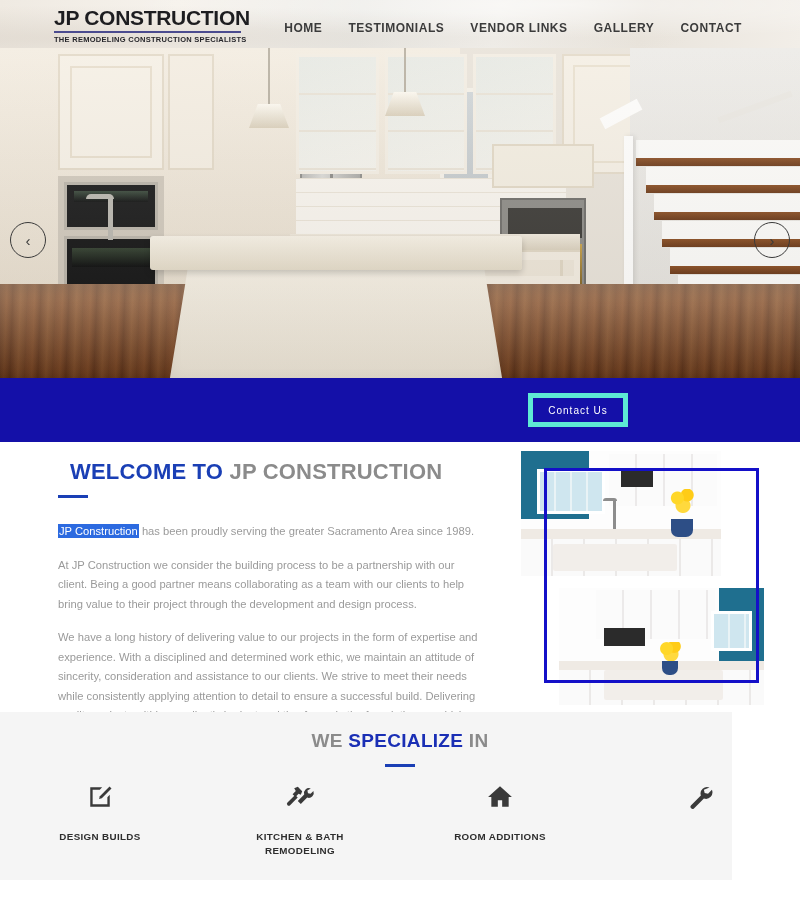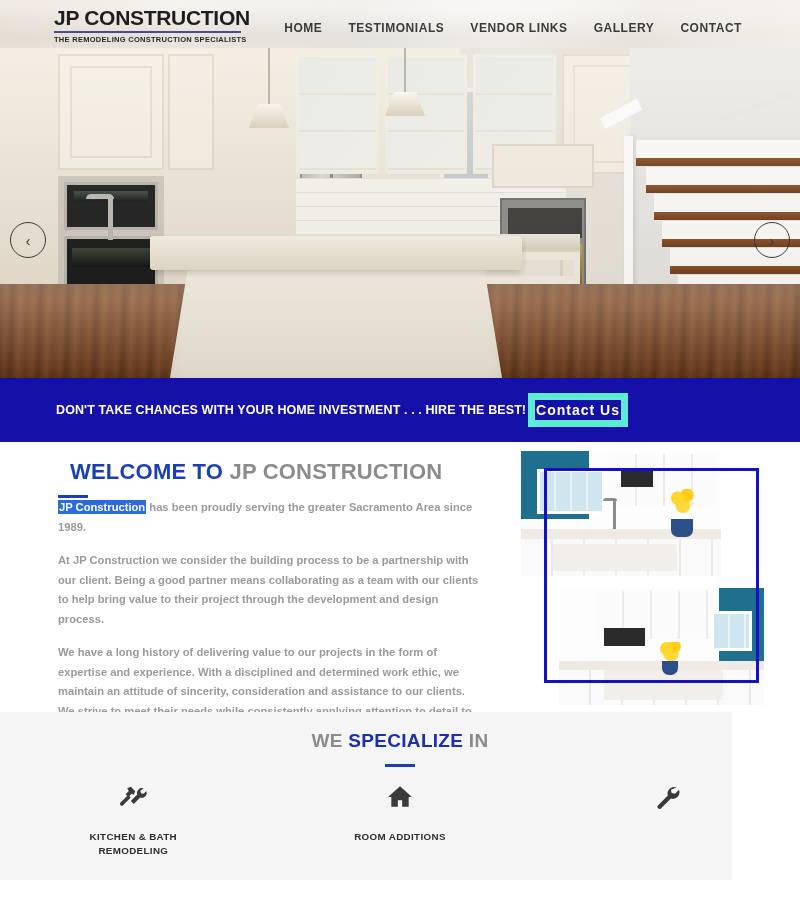--- a/index.html
+++ b/index.html
@@ -141,36 +141,36 @@
     position: absolute; top: 378px; left: 0;
     width: 800px; height: 64px; background: #1410a8;
   }
   .cta-text {
     position: absolute; left: 56px; top: 50%; transform: translateY(-50%);
     color: #ffffff; font-size: 12.5px; font-weight: bold; letter-spacing: 0.1px;
     white-space: nowrap;
   }
   .cta-btn {
     position: absolute; right: 172px; top: 50%; transform: translateY(-50%);
-    width: 100px; height: 34px; border: 7px solid #5eead4;
-    color: #ffffff; font-size: 14px; font-weight: bold; letter-spacing: 1px;
+    width: 100px; height: 34px; border: 5px solid #5eead4;
+    color: #ffffff; font-size: 10px; font-weight: normal; letter-spacing: 1px;
     display: flex; align-items: center; justify-content: center; cursor: pointer;
     background: transparent;
   }
 
   
   .welcome { position: absolute; top: 442px; left: 0; width: 800px; height: 270px; background: #fff; }
   .w-head {
     position: absolute; left: 58px; top: 17px;
     font-size: 22px; font-weight: bold; letter-spacing: 0.2px; white-space: nowrap;
   }
   .w-head .b { color: #1a3fb5; margin-left: 12px; }
   .w-head .g { color: #8b8b8b; }
   .w-rule { position: absolute; left: 58px; top: 53px; width: 30px; height: 3px; background: #1a3fb5; }
-  .w-body { position: absolute; left: 58px; top: 56px; width: 425px; font-weight: bold; }
+  .w-body { position: absolute; left: 58px; top: 80px; width: 425px; }
   .w-p { font-size: 11.2px; line-height: 19.5px; color: #9a9a9a; margin-bottom: 14px; }
   .sel { background: #2c6ae0; color: #ffffff; padding: 1px 1px; }
 
   .collage { position: absolute; left: 521px; top: 9px; width: 262px; height: 245px; }
   .ph { position: absolute; overflow: hidden; }
   .ph1 { left: 0; top: 0; width: 200px; height: 125px; }
   .ph2 { left: 38px; top: 137px; width: 205px; height: 117px; }
   .kitA { position: absolute; inset: 0; background: #fdfdfd; }
   .kitA .wallblue{position:absolute;left:0;top:0;width:34%;height:54%;background:#1f6f8f;}
   .kitA .win{position:absolute;left:8%;top:14%;width:34%;height:36%;
@@ -312,21 +312,20 @@
     </div>
     <div class="arrow prev">
       <span>‹</span>
     </div>
     <div class="arrow next">
       <span>›</span>
     </div>
   </div>
 
   <div class="cta">
-    <div class="cta-text">DON'T TAKE CHANCES WITH YOUR HOME INVESTMENT . . . HIRE THE BEST!</div>
     <div class="cta-btn">Contact Us</div>
   </div>
 
   <div class="welcome">
     <div class="w-head">
       <span class="b">WELCOME TO</span>
       <span class="g">JP CONSTRUCTION</span>
     </div>
     <div class="w-rule"></div>
     <div class="w-body">
@@ -366,20 +365,29 @@
     </div>
   </div>
 
   <div class="spec">
     <div class="s-head">
       <span class="g">WE </span><span class="b">SPECIALIZE</span><span class="g"> IN</span>
     </div>
     <div class="s-rule"></div>
     <div class="s-grid">
 
+      <div class="s-item">
+        <div class="s-icon">
+          <svg width="26" height="26" viewBox="0 0 24 24" fill="currentColor">
+            <path d="M3 3h11l-2.2 2.2H5.2v13.6h13.6v-6.6L21 10v11H3z"></path>
+            <path d="M20.8 2.4l1.8 1.8-8.9 8.9-2.6.8.8-2.6z"></path>
+          </svg>
+        </div>
+        <div class="s-label">DESIGN BUILDS</div>
+      </div>
 
       <div class="s-item">
         <div class="s-icon">
           <svg width="30" height="26" viewBox="0 0 30 24" fill="currentColor">
             <path d="M2.5 17.6l7.6-7.6 2.6 2.6-7.6 7.6a1.8 1.8 0 0 1-2.6-2.6z"></path>
             <path d="M9.2 3.2l3.6-1.4 4.4 4.4-1.4 3.6-2.2-1-3.2 3.2-2.8-2.8 3.2-3.2z"></path>
             <path d="M25.8 3.4a5 5 0 0 0-6.6 6.2l-6.4 6.4 3 3 6.4-6.4a5 5 0 0 0 6.2-6.6l-2.8 2.8-2.6-.6-.6-2.6z"></path>
           </svg>
         </div>
         <div class="s-label">KITCHEN &amp; BATH REMODELING</div>

